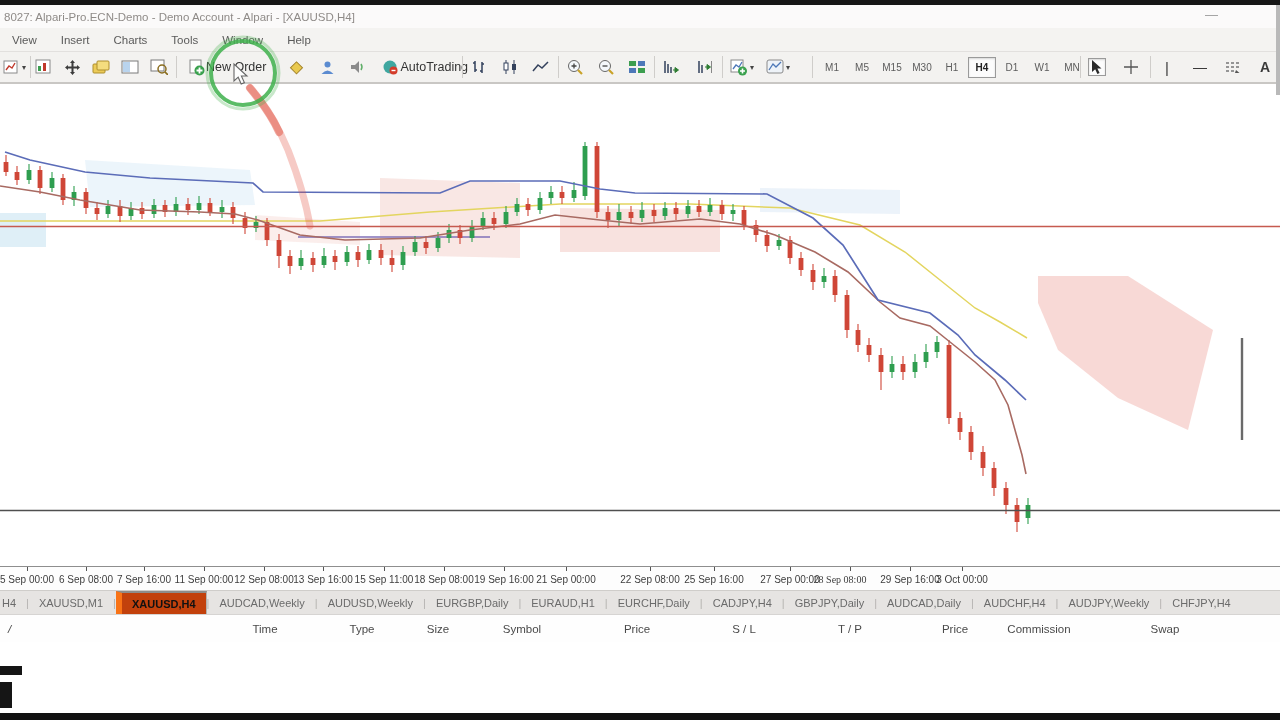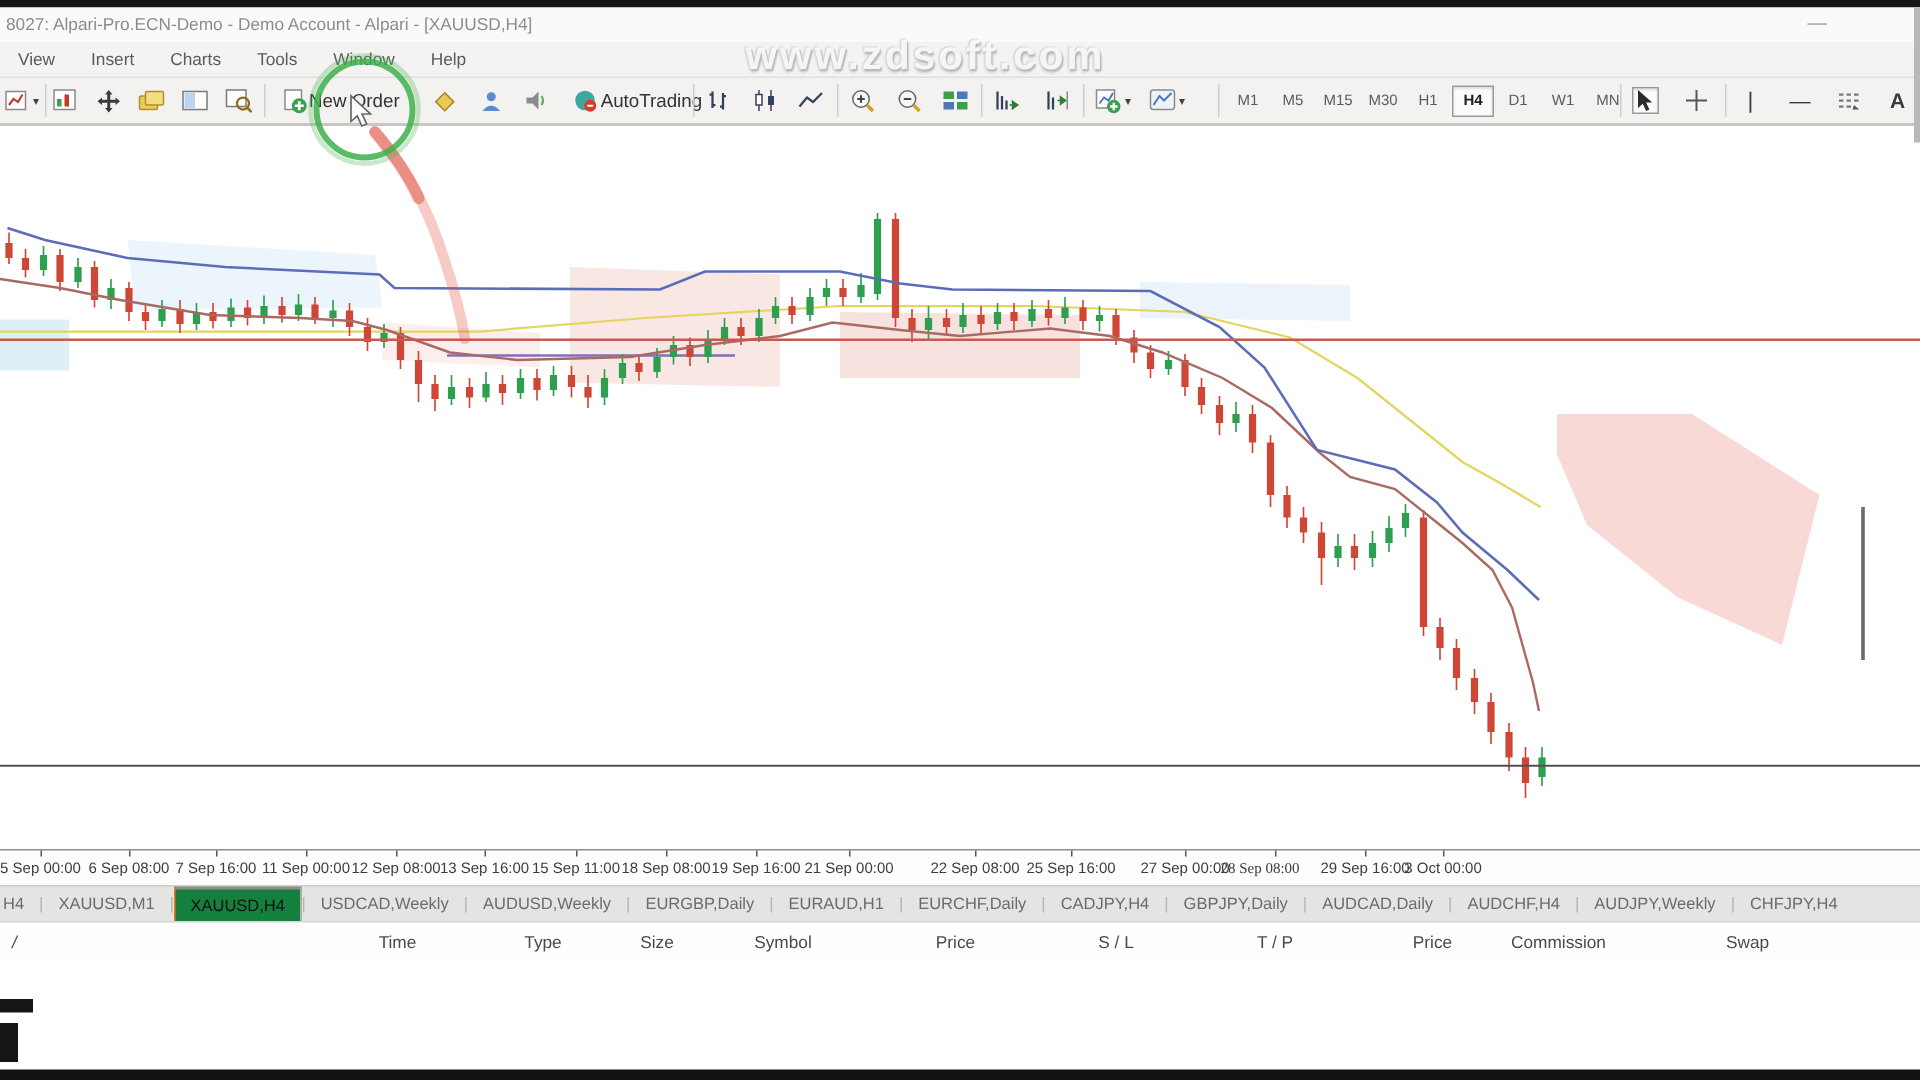--- a/index.html
+++ b/index.html
@@ -58,21 +58,21 @@
   .timeaxis { position:absolute; left:0; top:566px; width:1280px; height:24px; background:#fdfdfd;
               border-top:1px solid #8e8e8e; }
   .tlabel { position:absolute; top:7px; transform:translateX(-50%); font-size:10px; color:#3d3d3d; white-space:nowrap; }
   .tick { position:absolute; top:0; width:1px; height:4px; background:#555; }
 
   
   .tabbar { position:absolute; left:0; top:590px; width:1280px; height:24px; background:#e6e4e2;
             border-top:1px solid #cfcdca; display:flex; align-items:stretch; font-size:11px; color:#6b6b6b;
             overflow:hidden; }
   .tab { display:flex; align-items:center; padding:0 10px; white-space:nowrap; }
-  .tab.active { background:#15803d; color:#111; font-weight:normal; border-left:1px solid #f97316;
+  .tab.active { background:#c2410c; color:#111; font-weight:bold; border-left:6px solid #f97316;
                 border-right:1px solid #b5b3b0; border-top:2px solid #8f8d8a; }
   .tabsep { display:flex; align-items:center; color:#b5b3b0; }
 
   
   .tablehead { position:absolute; left:0; top:614px; width:1280px; height:28px; background:#fefefe;
                border-top:1px solid #d6d4d2; }
   .thcol { position:absolute; top:8px; transform:translateX(-50%); font-size:11.5px; color:#4a4a4a; white-space:nowrap; }
   .thcol.first { transform:none; font-style:italic; }
 
   
@@ -100,21 +100,20 @@
     <div id="menu-items" style="display:flex;">
         <span class="menu-item">View</span>
         <span class="menu-item">Insert</span>
         <span class="menu-item">Charts</span>
         <span class="menu-item">Tools</span>
         <span class="menu-item">Window</span>
         <span class="menu-item">Help</span>
       </div>
   </div>
 
-  <div class="watermark">www.zdsoft.com</div>
 
   <div class="toolbar">
 
     <span class="tb" style="left:2px;">
       <span class="ic">
         <svg width="17" height="16">
             <rect x="1" y="2" width="13" height="12" fill="#fff" stroke="#8a8a8a"></rect>
             <polyline points="3,11 6,7 9,9 12,4" fill="none" stroke="#c0392b" stroke-width="1.4"></polyline>
           </svg>
       </span>
@@ -566,21 +565,21 @@
       <span class="tlabel" style="left: 962px;">3 Oct 00:00</span>
     </div>
 
   <div class="tabbar" id="tab-bar">
       <span class="tab" style="padding-left: 2px;">H4</span>
       <span class="tabsep">|</span>
       <span class="tab">XAUUSD,M1</span>
       <span class="tabsep">|</span>
       <span class="tab active">XAUUSD,H4</span>
       <span class="tabsep">|</span>
-      <span class="tab">USDCAD,Weekly</span>
+      <span class="tab">AUDCAD,Weekly</span>
       <span class="tabsep">|</span>
       <span class="tab">AUDUSD,Weekly</span>
       <span class="tabsep">|</span>
       <span class="tab">EURGBP,Daily</span>
       <span class="tabsep">|</span>
       <span class="tab">EURAUD,H1</span>
       <span class="tabsep">|</span>
       <span class="tab">EURCHF,Daily</span>
       <span class="tabsep">|</span>
       <span class="tab">CADJPY,H4</span>

